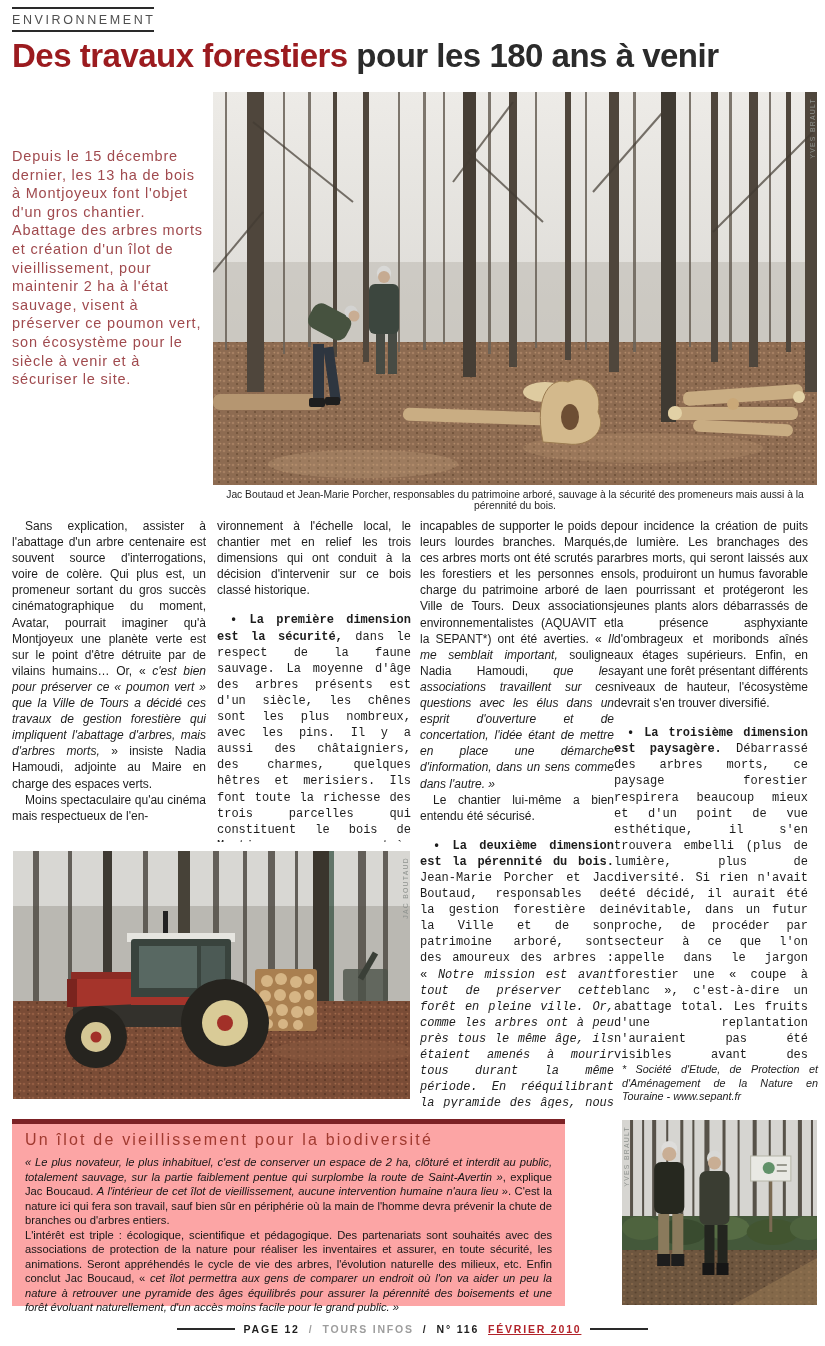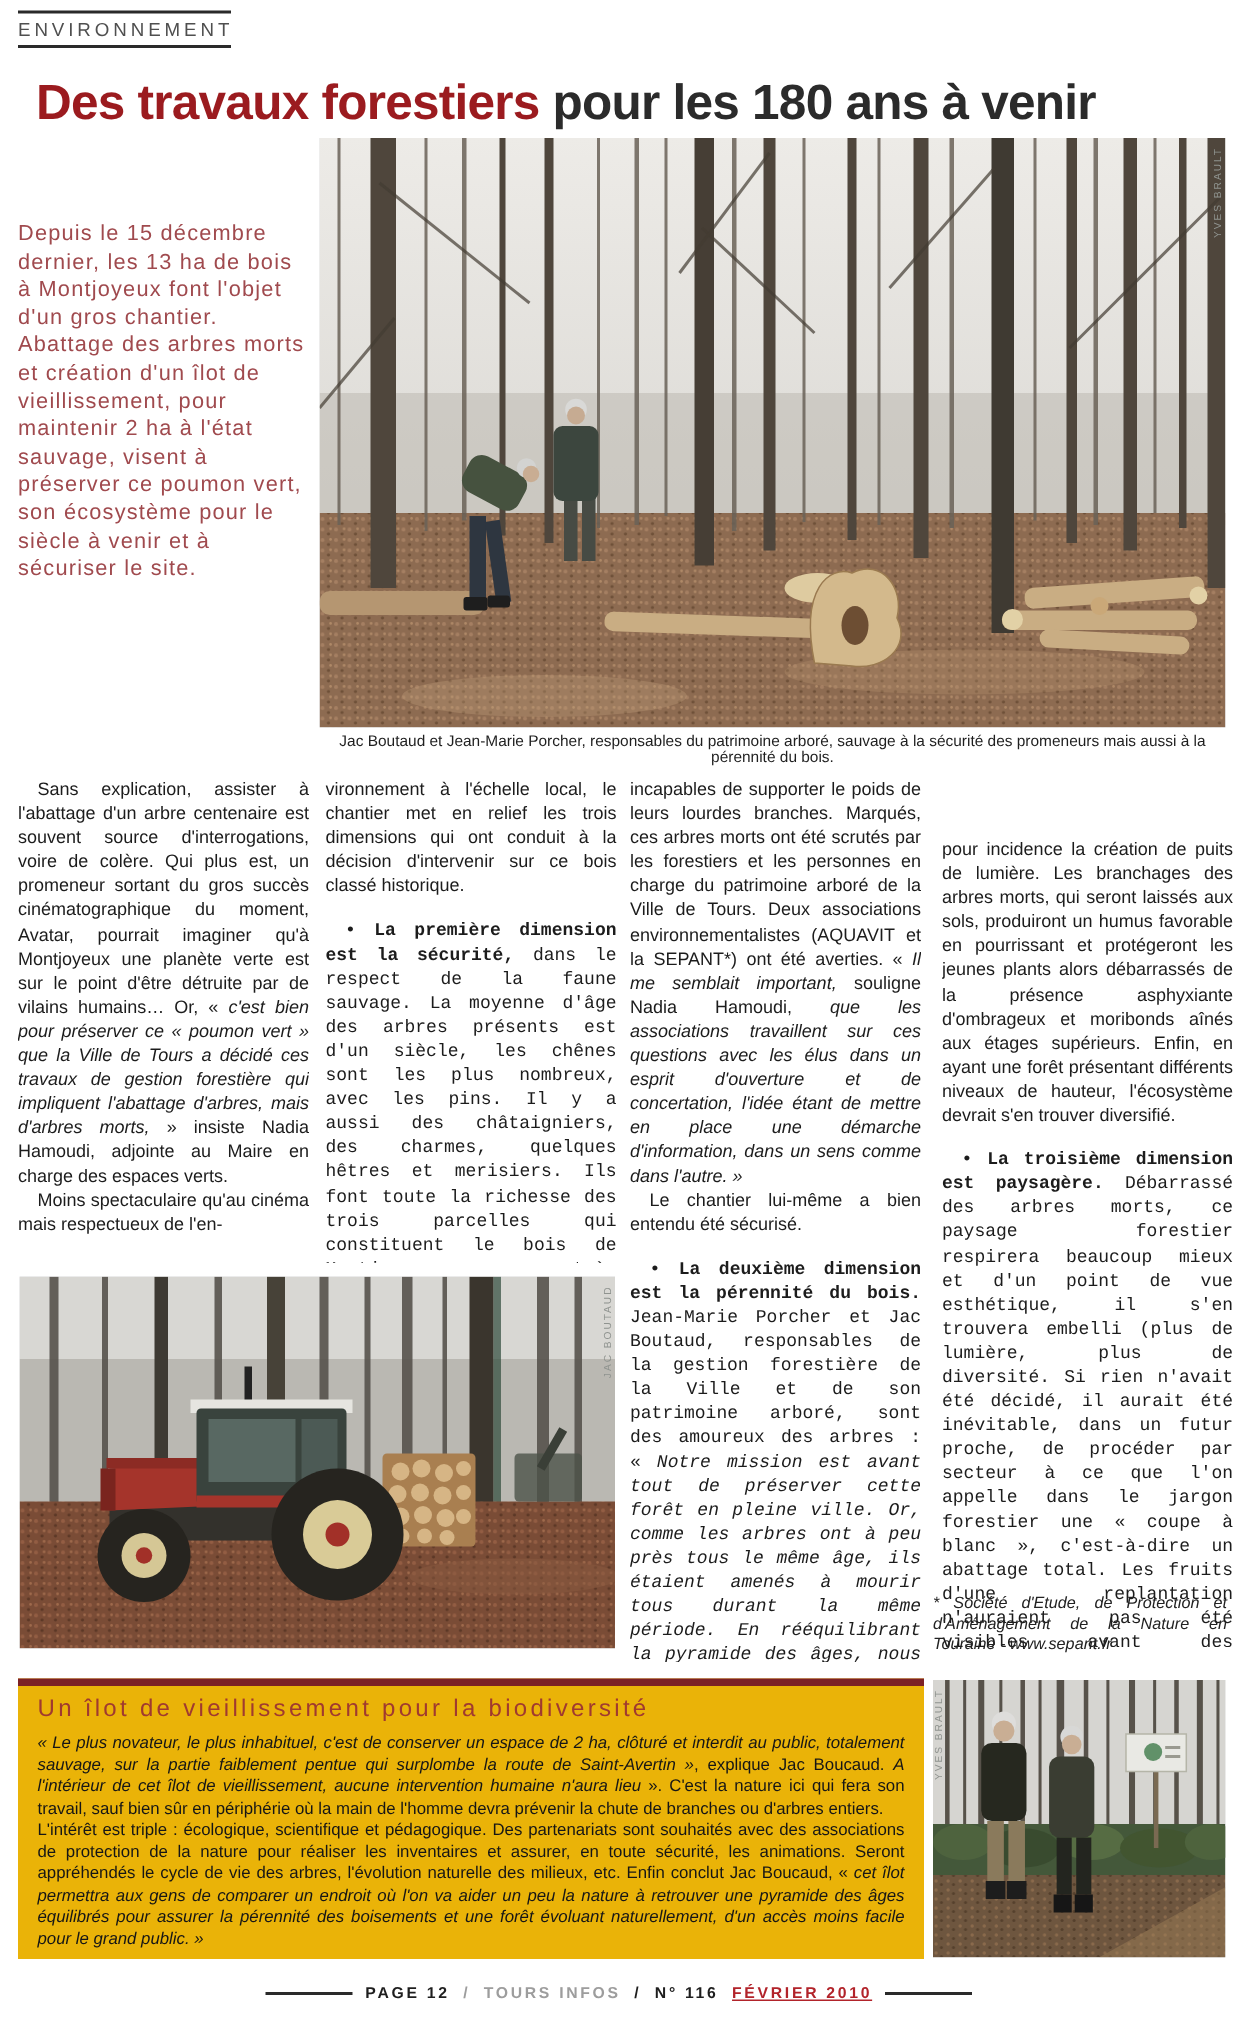--- a/index.html
+++ b/index.html
@@ -5,21 +5,21 @@
   html,body{margin:0;padding:0;background:#ffffff;}
   .page{position:relative;width:825px;height:1346px;background:#fff;overflow:hidden;
         font-family:"Liberation Sans",sans-serif;color:#1c1c1c;}
 
   
   .kicker{position:absolute;left:12px;top:7px;width:142px;
           border-top:2px solid #2a2a2a;border-bottom:2px solid #2a2a2a;
           padding:4px 0 3px;font-size:12.5px;letter-spacing:2.6px;color:#4f4f4f;}
 
   
-  .headline{position:absolute;left:12px;top:38px;width:792px;margin:12px;
+  .headline{position:absolute;left:12px;top:38px;width:792px;margin:0;
             font-size:33px;line-height:1.07;font-weight:700;letter-spacing:-0.5px;color:#2b2b2b;}
   .headline .red{color:#9b1b1f;}
 
   
   .intro{position:absolute;left:12px;top:147px;width:194px;text-align:left;
          color:#a04a4e;font-size:14.5px;line-height:18.6px;letter-spacing:0.8px;}
 
   
   .photo{position:absolute;overflow:hidden;background:#ddd;}
   .photo svg{display:block;width:100%;height:100%;}
@@ -36,31 +36,31 @@
 
   
   .col{position:absolute;top:518px;width:194px;font-size:12px;line-height:16.1px;
        text-align:justify;color:#1c1c1c;overflow:hidden;}
   .col p{margin:0;}
   .col p.ind{text-indent:13px;}
   .col p.gap{margin-top:14px;font-family:Liberation Mono, monospace;}
   #col1{left:12px;height:324px;}
   #col2{left:217px;height:324px;}
   #col3{left:420px;height:590px;}
-  #col4{left:628px;height:540px;margin-top:40px;}
+  #col4{left:614px;height:540px;}
   .s-i{font-style:italic;}
   .s-b{font-weight:700;}
   .s-end{color:#9b1b1f;font-style:normal;}
 
   .footnote{position:absolute;left:622px;top:1063px;width:196px;font-style:italic;
             font-size:10.8px;line-height:13.6px;text-align:justify;color:#222;}
 
   
-  .box{position:absolute;left:12px;top:1119px;width:604px;height:187px;box-sizing:border-box;
-       background:#eab308;border-top:5px solid #7c2125;padding:7px 13px 0 13px;}
+  .box{position:absolute;left:12px;top:1119px;width:553px;height:187px;box-sizing:border-box;
+       background:#fca5a5;border-top:5px solid #7c2125;padding:7px 13px 0 13px;}
   .box-title{margin:0 0 6px 0;font-size:16px;font-weight:400;letter-spacing:2.2px;color:#a03a30;}
   .box-text p{margin:0;font-size:11.2px;line-height:14.5px;text-align:justify;color:#161616;}
 
   
   .footer{position:absolute;left:0;top:1323px;width:825px;display:flex;align-items:center;
           justify-content:center;gap:9px;font-size:10.5px;font-weight:700;letter-spacing:1.8px;}
   .footer .rule{width:58px;height:2px;background:#2a2a2a;}
   .f-k{color:#1e1e1e;}
   .f-g{color:#9d9d9d;}
   .f-r{color:#b2232a;text-decoration:underline;}

